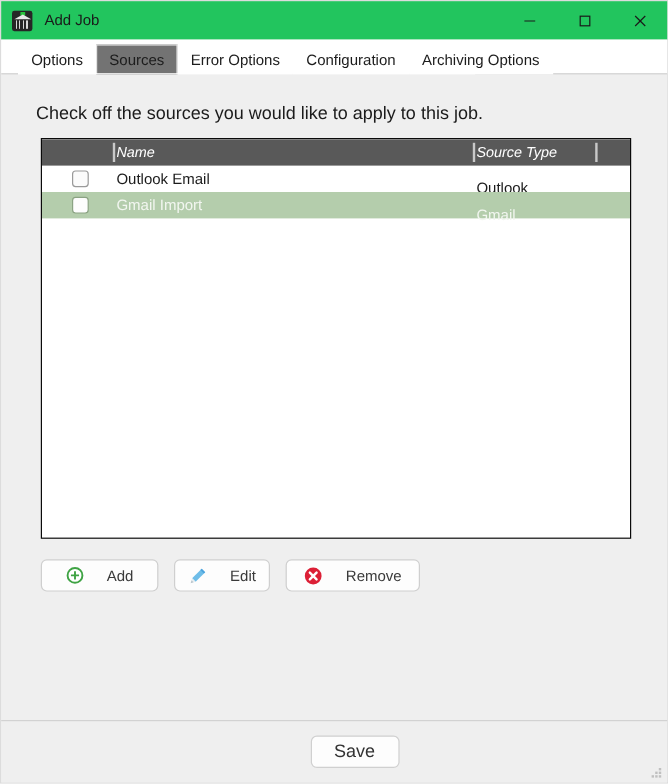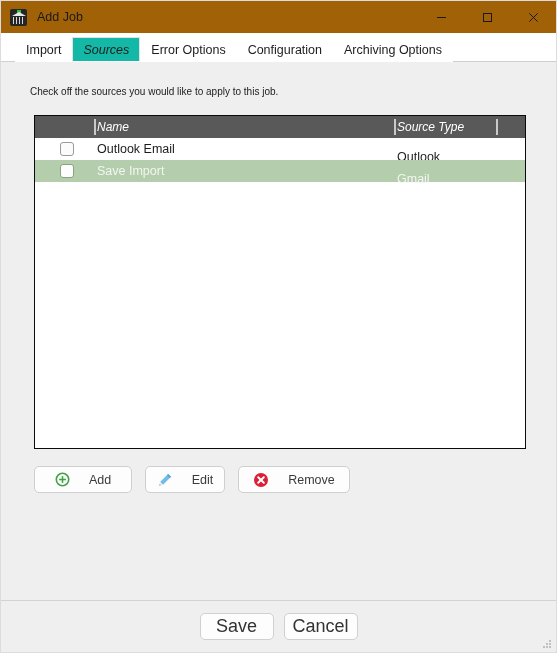--- a/index.html
+++ b/index.html
@@ -19,21 +19,21 @@
     width: 557px; height: 653px;
     background: #efefef;
     border: 1px solid #dcdcdc;
     display: flex;
     flex-direction: column;
   }
 
   
   .titlebar {
     height: 32px;
-    background: #a16207;
+    background: #22c55e;
     display: flex;
     align-items: center;
     flex: 0 0 32px;
     position: relative;
   }
   .app-icon {
     width: 17px; height: 17px;
     margin-left: 9px;
     background: #262626;
     border-radius: 2px;
@@ -107,25 +107,24 @@
     font-size: 12.5px;
     color: #1c1c1c;
     background: #ffffff;
     white-space: nowrap;
     cursor: default;
     border-top: 1px solid transparent;
     border-left: 1px solid transparent;
     border-right: 1px solid transparent;
   }
   .tab.selected {
-    background: #14b8a6;
+    background: #737373;
     border-top: 1px solid #e2e2e2;
     border-left: 1px solid #e2e2e2;
     border-right: 1px solid #e2e2e2;
-    font-style: italic;
   }
   .tabstrip-line {
     position: absolute;
     left: 0; right: 0; bottom: 0;
     height: 1px;
     background: #cfcfcf;
     z-index: 1;
   }
   .tabstrip-mask {
     position: absolute;
@@ -138,21 +137,21 @@
   
   .content {
     flex: 1 1 auto;
     position: relative;
     background: #efefef;
     padding: 0;
   }
   .instruction {
     position: absolute;
     left: 29px; top: 24px;
-    font-size: 10px;
+    font-size: 15px;
     color: #1b1b1b;
     white-space: nowrap;
   }
 
   
   .listpanel {
     position: absolute;
     left: 33px; top: 53px;
     width: 492px; height: 334px;
     background: #ffffff;
@@ -262,26 +261,27 @@
     align-items: center;
     justify-content: center;
     gap: 10px;
     position: relative;
   }
   .fbtn {
     width: 74px; height: 27px;
     background: #fdfdfd;
     border: 1px solid #d0d0d0;
     border-radius: 5px;
-    font-size: 18px;
+    font-size: 15px;
     color: #333333;
     display: flex;
     align-items: center;
     justify-content: center;
     cursor: default;
+    margin-left: 34px;
   }
   .grip {
     position: absolute;
     right: 4px; bottom: 3px;
     width: 10px; height: 10px;
     opacity: 0.55;
   }
   .grip i {
     position: absolute;
     width: 2px; height: 2px;
@@ -319,21 +319,21 @@
           <line x1="9.7" y1="1.3" x2="1.3" y2="9.7" stroke="#1a1a1a" stroke-width="1"></line>
         </svg>
       </div>
     </div>
   </div>
 
   <div class="tabstrip-wrap">
     <div class="tabstrip-line"></div>
     <div class="tabstrip">
       <div class="tab">
-        <span>Import</span>
+        <span>Options</span>
       </div>
       <div class="tab selected">
         <span>Sources</span>
       </div>
       <div class="tab">
         <span>Error Options</span>
       </div>
       <div class="tab">
         <span>Configuration</span>
       </div>
@@ -365,21 +365,21 @@
             <span class="chk"></span>
           </div>
           <div class="cell-name">Outlook Email</div>
           <div class="cell-type">Outlook</div>
         </div>
 
         <div class="grid-row alt">
           <div class="cell-check">
             <span class="chk"></span>
           </div>
-          <div class="cell-name">Save Import</div>
+          <div class="cell-name">Gmail Import</div>
           <div class="cell-type">Gmail</div>
         </div>
 
       </div>
     </div>
 
     <div class="actionbar">
 
       <div class="btn btn-add">
         <svg width="15" height="15" viewBox="0 0 16 16" aria-hidden="true">
@@ -411,23 +411,20 @@
         <span>Remove</span>
       </div>
 
     </div>
   </div>
 
   <div class="footer">
     <div class="fbtn">
       <span>Save</span>
     </div>
-    <div class="fbtn">
-      <span>Cancel</span>
-    </div>
     <div class="grip">
       <i style="left:7px; top:1px;"></i>
       <i style="left:4px; top:4px;"></i>
         <i style="left:7px; top:4px;"></i>
       <i style="left:1px; top:7px;"></i>
         <i style="left:4px; top:7px;"></i>
         <i style="left:7px; top:7px;"></i>
     </div>
   </div>
 

